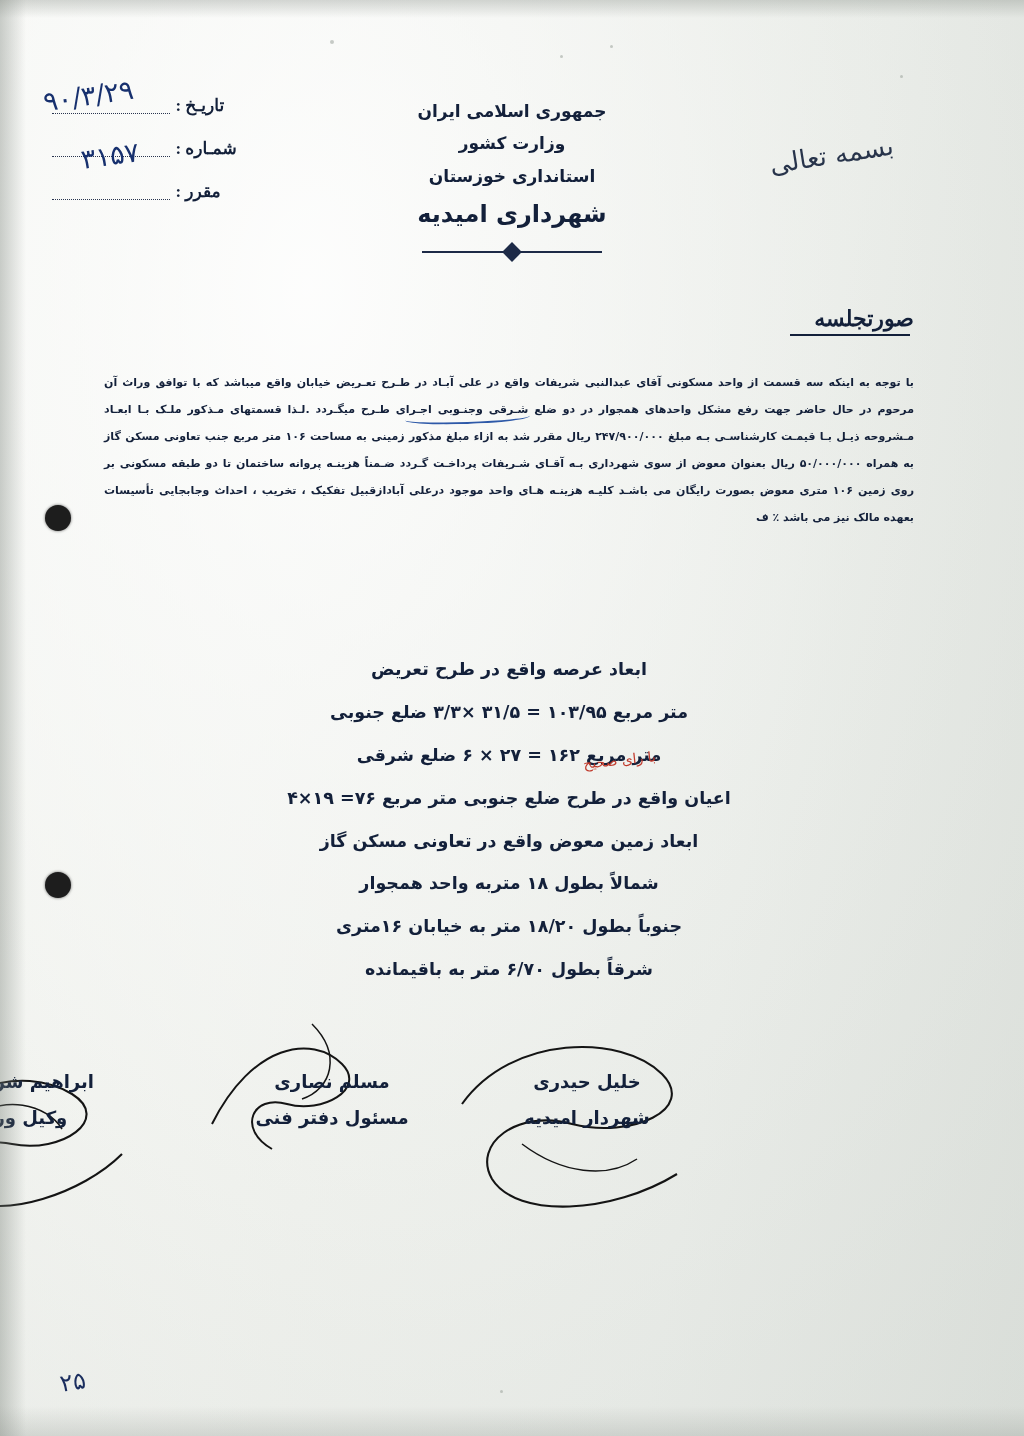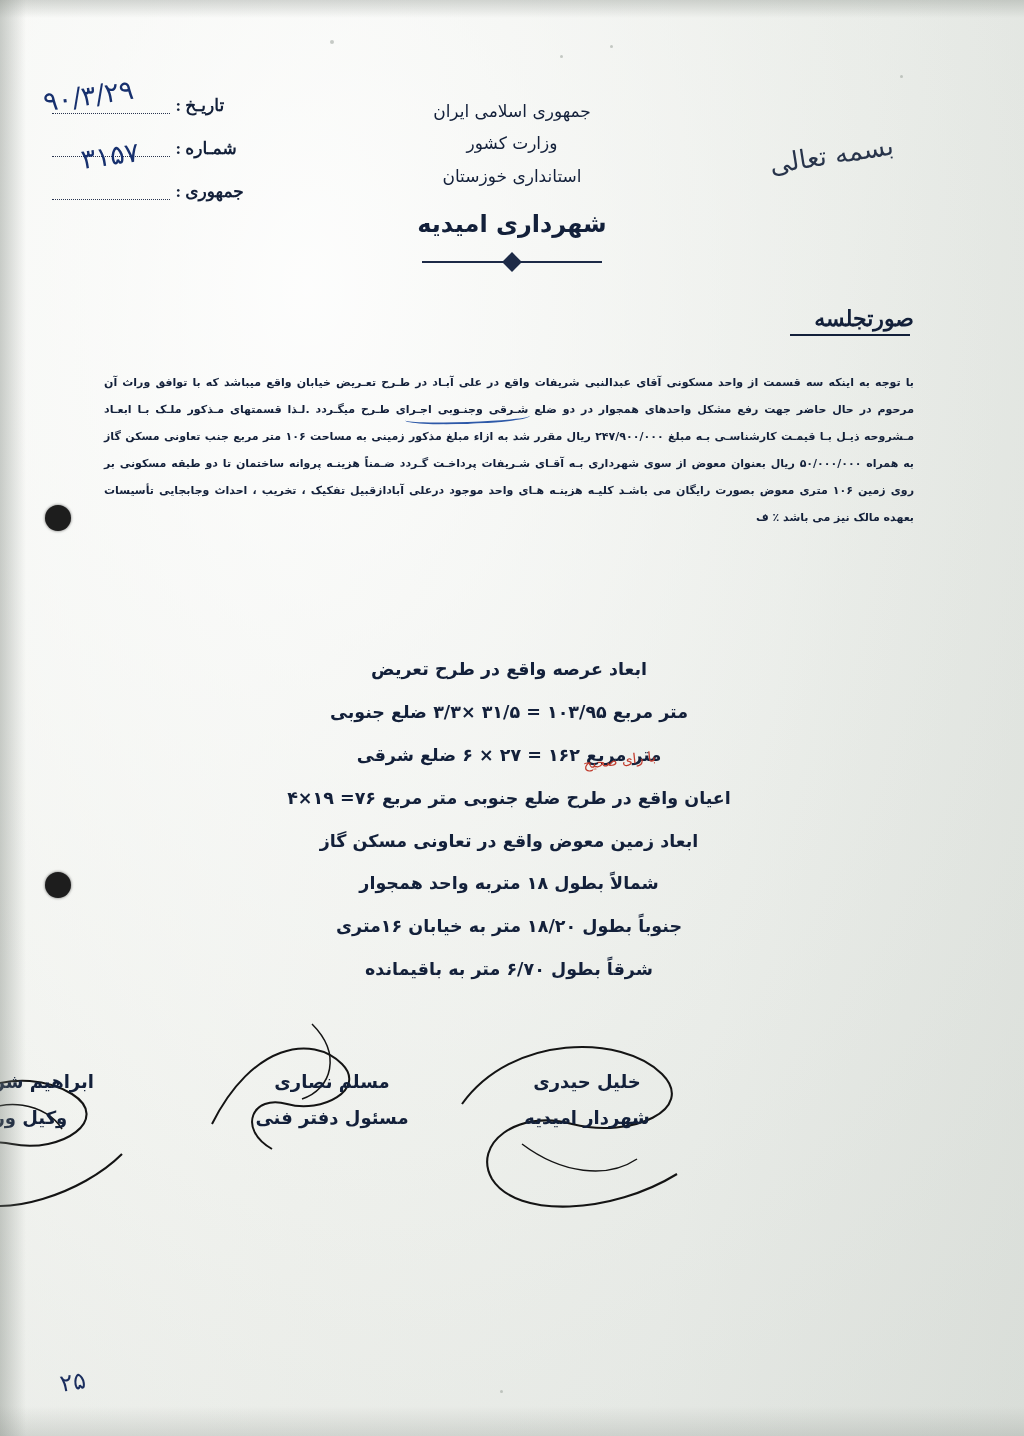--- a/index.html
+++ b/index.html
@@ -49,27 +49,26 @@
   .letterhead {
     position: absolute;
     top: 95px;
     left: 0;
     width: 1024px;
     text-align: center;
     line-height: 1.9;
   }
   .letterhead .l1, .letterhead .l2, .letterhead .l3 {
     font-size: 17px;
-    font-weight: 400;
+    font-weight: 700;
     letter-spacing: 0.2px;
   }
   .letterhead .org {
     font-size: 24px;
     font-weight: 700;
-    margin-top: 10px;
   }
   .rule-orn {
     margin: 6px auto 0;
     width: 180px;
     height: 16px;
     position: relative;
   }
   .rule-orn::before {
     content: "";
     position: absolute;
@@ -280,21 +279,21 @@
   <div class="meta">
     <div class="meta-row">
       <span class="meta-label">تاریـخ :</span>
       <span class="meta-dots"></span>
     </div>
     <div class="meta-row">
       <span class="meta-label">شمـاره :</span>
       <span class="meta-dots"></span>
     </div>
     <div class="meta-row">
-      <span class="meta-label">جمهوری :</span>
+      <span class="meta-label">مقرر :</span>
       <span class="meta-dots"></span>
     </div>
   </div>
 
   <div class="handwrite hw-date">۹۰/۳/۲۹</div>
   <div class="handwrite hw-num">۳۱۵۷</div>
 
   <div class="doc-title">صورتجلسه</div>
 
   <div class="body-block">

